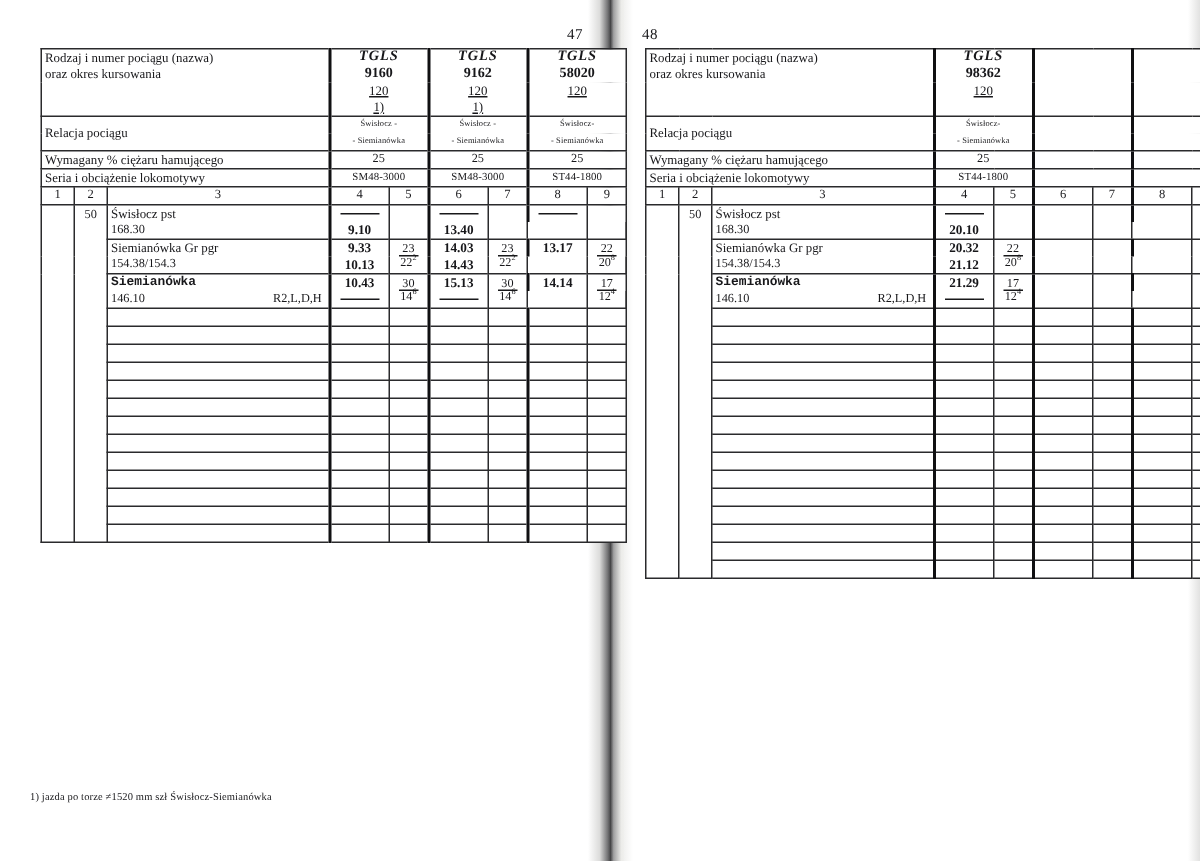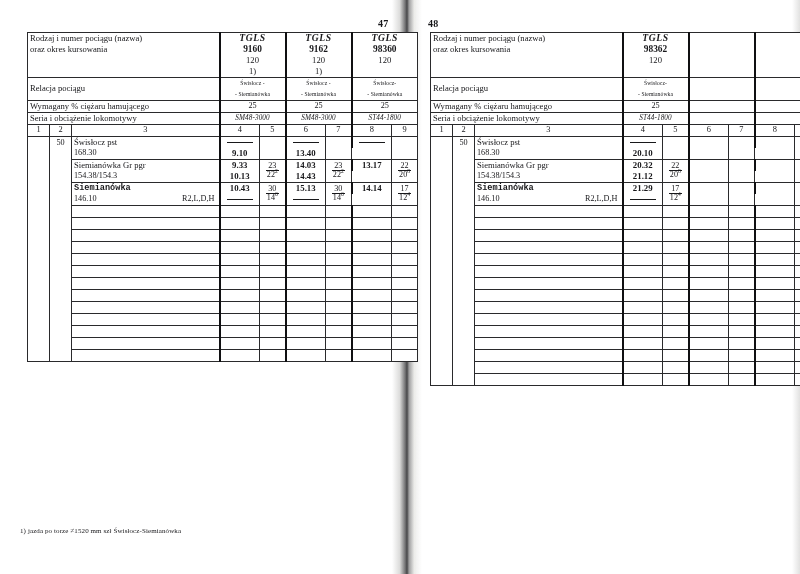--- a/index.html
+++ b/index.html
@@ -31,21 +31,21 @@
       rgba(215,215,212,0.45) 74%,
       rgba(255,255,255,0) 100%);
   }
   .edge-right{
     position:absolute;top:0;bottom:0;right:0;width:8px;
     background:linear-gradient(to right, rgba(255,255,255,0), rgba(170,170,168,.35));
   }
 
   .page-num{
     position:absolute;
-    font-size:10px;font-weight:bold;
+    font-size:10px;font-weight:normal;
     letter-spacing:.3px;
   }
   .page-num-left{left:378px;top:18px;}
   .page-num-right{left:428px;top:18px;}
 
   table.tt{
     position:absolute;
     border-collapse:collapse;
     table-layout:fixed;
     font-size:8.2px;
@@ -60,23 +60,23 @@
   }
   
   .thickL{border-left-width:2px !important;border-left-color:#101012 !important;}
   .noB{border-bottom:0 !important;}
   .noT{border-top:0 !important;}
 
   .lbl{text-align:left;padding-left:5px;font-size:8.6px;}
   .ctr{text-align:center;}
   .train-name{font-weight:bold;font-size:9.6px;letter-spacing:.6px;font-style:italic;}
   .train-no{font-weight:bold;font-size:9.4px;}
-  .train-sub{font-size:8.6px;}
+  .train-sub{font-size:8.6px;text-decoration:underline;}
   .relacja{font-size:5.6px;line-height:1.35;letter-spacing:.1px;}
-  .loco{font-size:7.2px;letter-spacing:.1px;font-style:italic;}
+  .loco{font-size:7.2px;letter-spacing:.1px;}
   .colnum{text-align:center;font-size:8.4px;height:12px;}
   .km{font-size:8.2px;}
   .time{font-weight:bold;font-size:8.8px;text-align:center;}
   .stat{font-size:8.6px;}
   .stat-b{font-size:8.6px;font-weight:bold;font-family:Liberation Mono, monospace;}
   .dash{display:inline-block;width:26px;border-top:1.3px solid #18181a;height:0;vertical-align:middle;}
   .frac{display:inline-block;text-align:center;font-size:8.1px;line-height:1.05;}
   .frac .num{display:block;border-bottom:1px solid #18181a;padding:0 1px;}
   .frac .den{display:block;padding:0 1px;}
   sup{font-size:68%;vertical-align:super;line-height:0;}
@@ -115,21 +115,21 @@
       <tr>
         <td class="lbl noB" colspan="3" rowspan="1">Rodzaj i numer pociągu (nazwa)</td>
         <td class="ctr train-name noB thickL" colspan="2">TGLS</td>
         <td class="ctr train-name noB thickL" colspan="2">TGLS</td>
         <td class="ctr train-name noB thickL" colspan="2">TGLS</td>
       </tr>
       <tr>
         <td class="lbl noB noT" colspan="3">oraz okres kursowania</td>
         <td class="ctr train-no noB noT thickL" colspan="2">9160</td>
         <td class="ctr train-no noB noT thickL" colspan="2">9162</td>
-        <td class="ctr train-no noB noT thickL" colspan="2">98360</td>
+        <td class="ctr train-no noB noT thickL" colspan="2">58020</td>
       </tr>
       <tr>
         <td class="lbl noB noT" colspan="3"></td>
         <td class="ctr train-sub noB noT thickL" colspan="2">120</td>
         <td class="ctr train-sub noB noT thickL" colspan="2">120</td>
         <td class="ctr train-sub noB noT thickL" colspan="2">120</td>
       </tr>
       <tr>
         <td class="lbl noT" colspan="3"></td>
         <td class="ctr train-sub noT thickL" colspan="2">1)</td>

